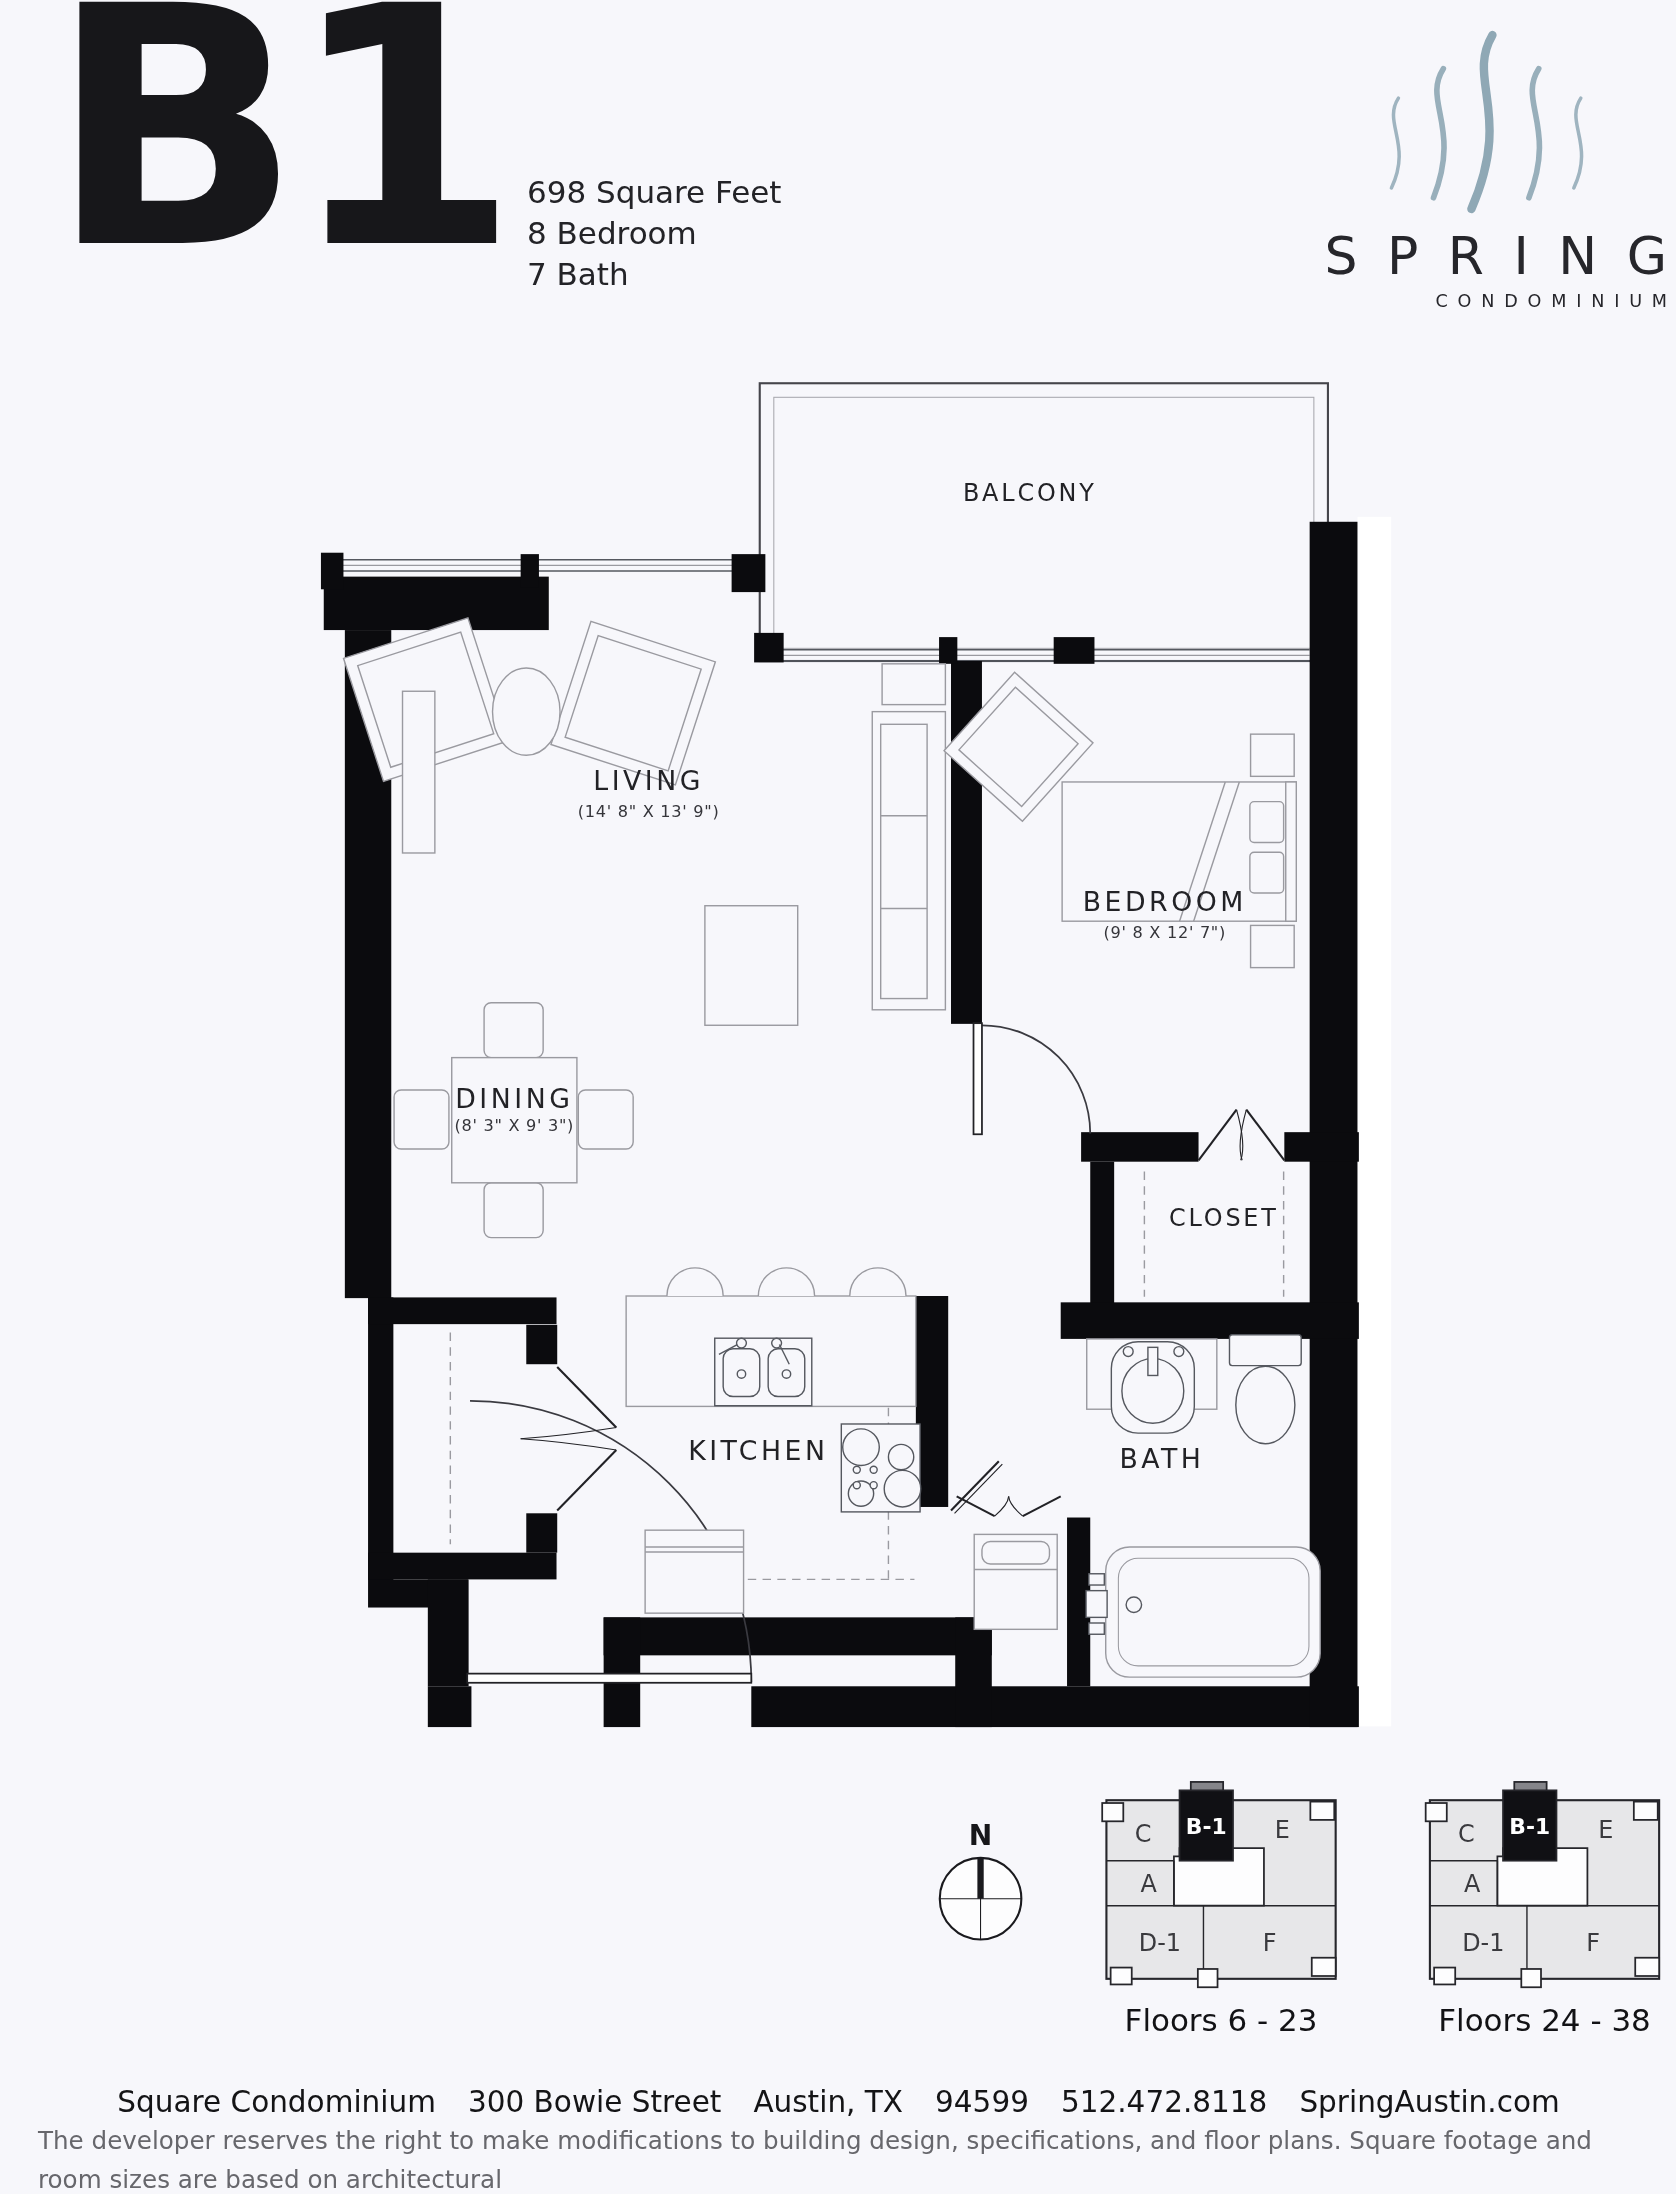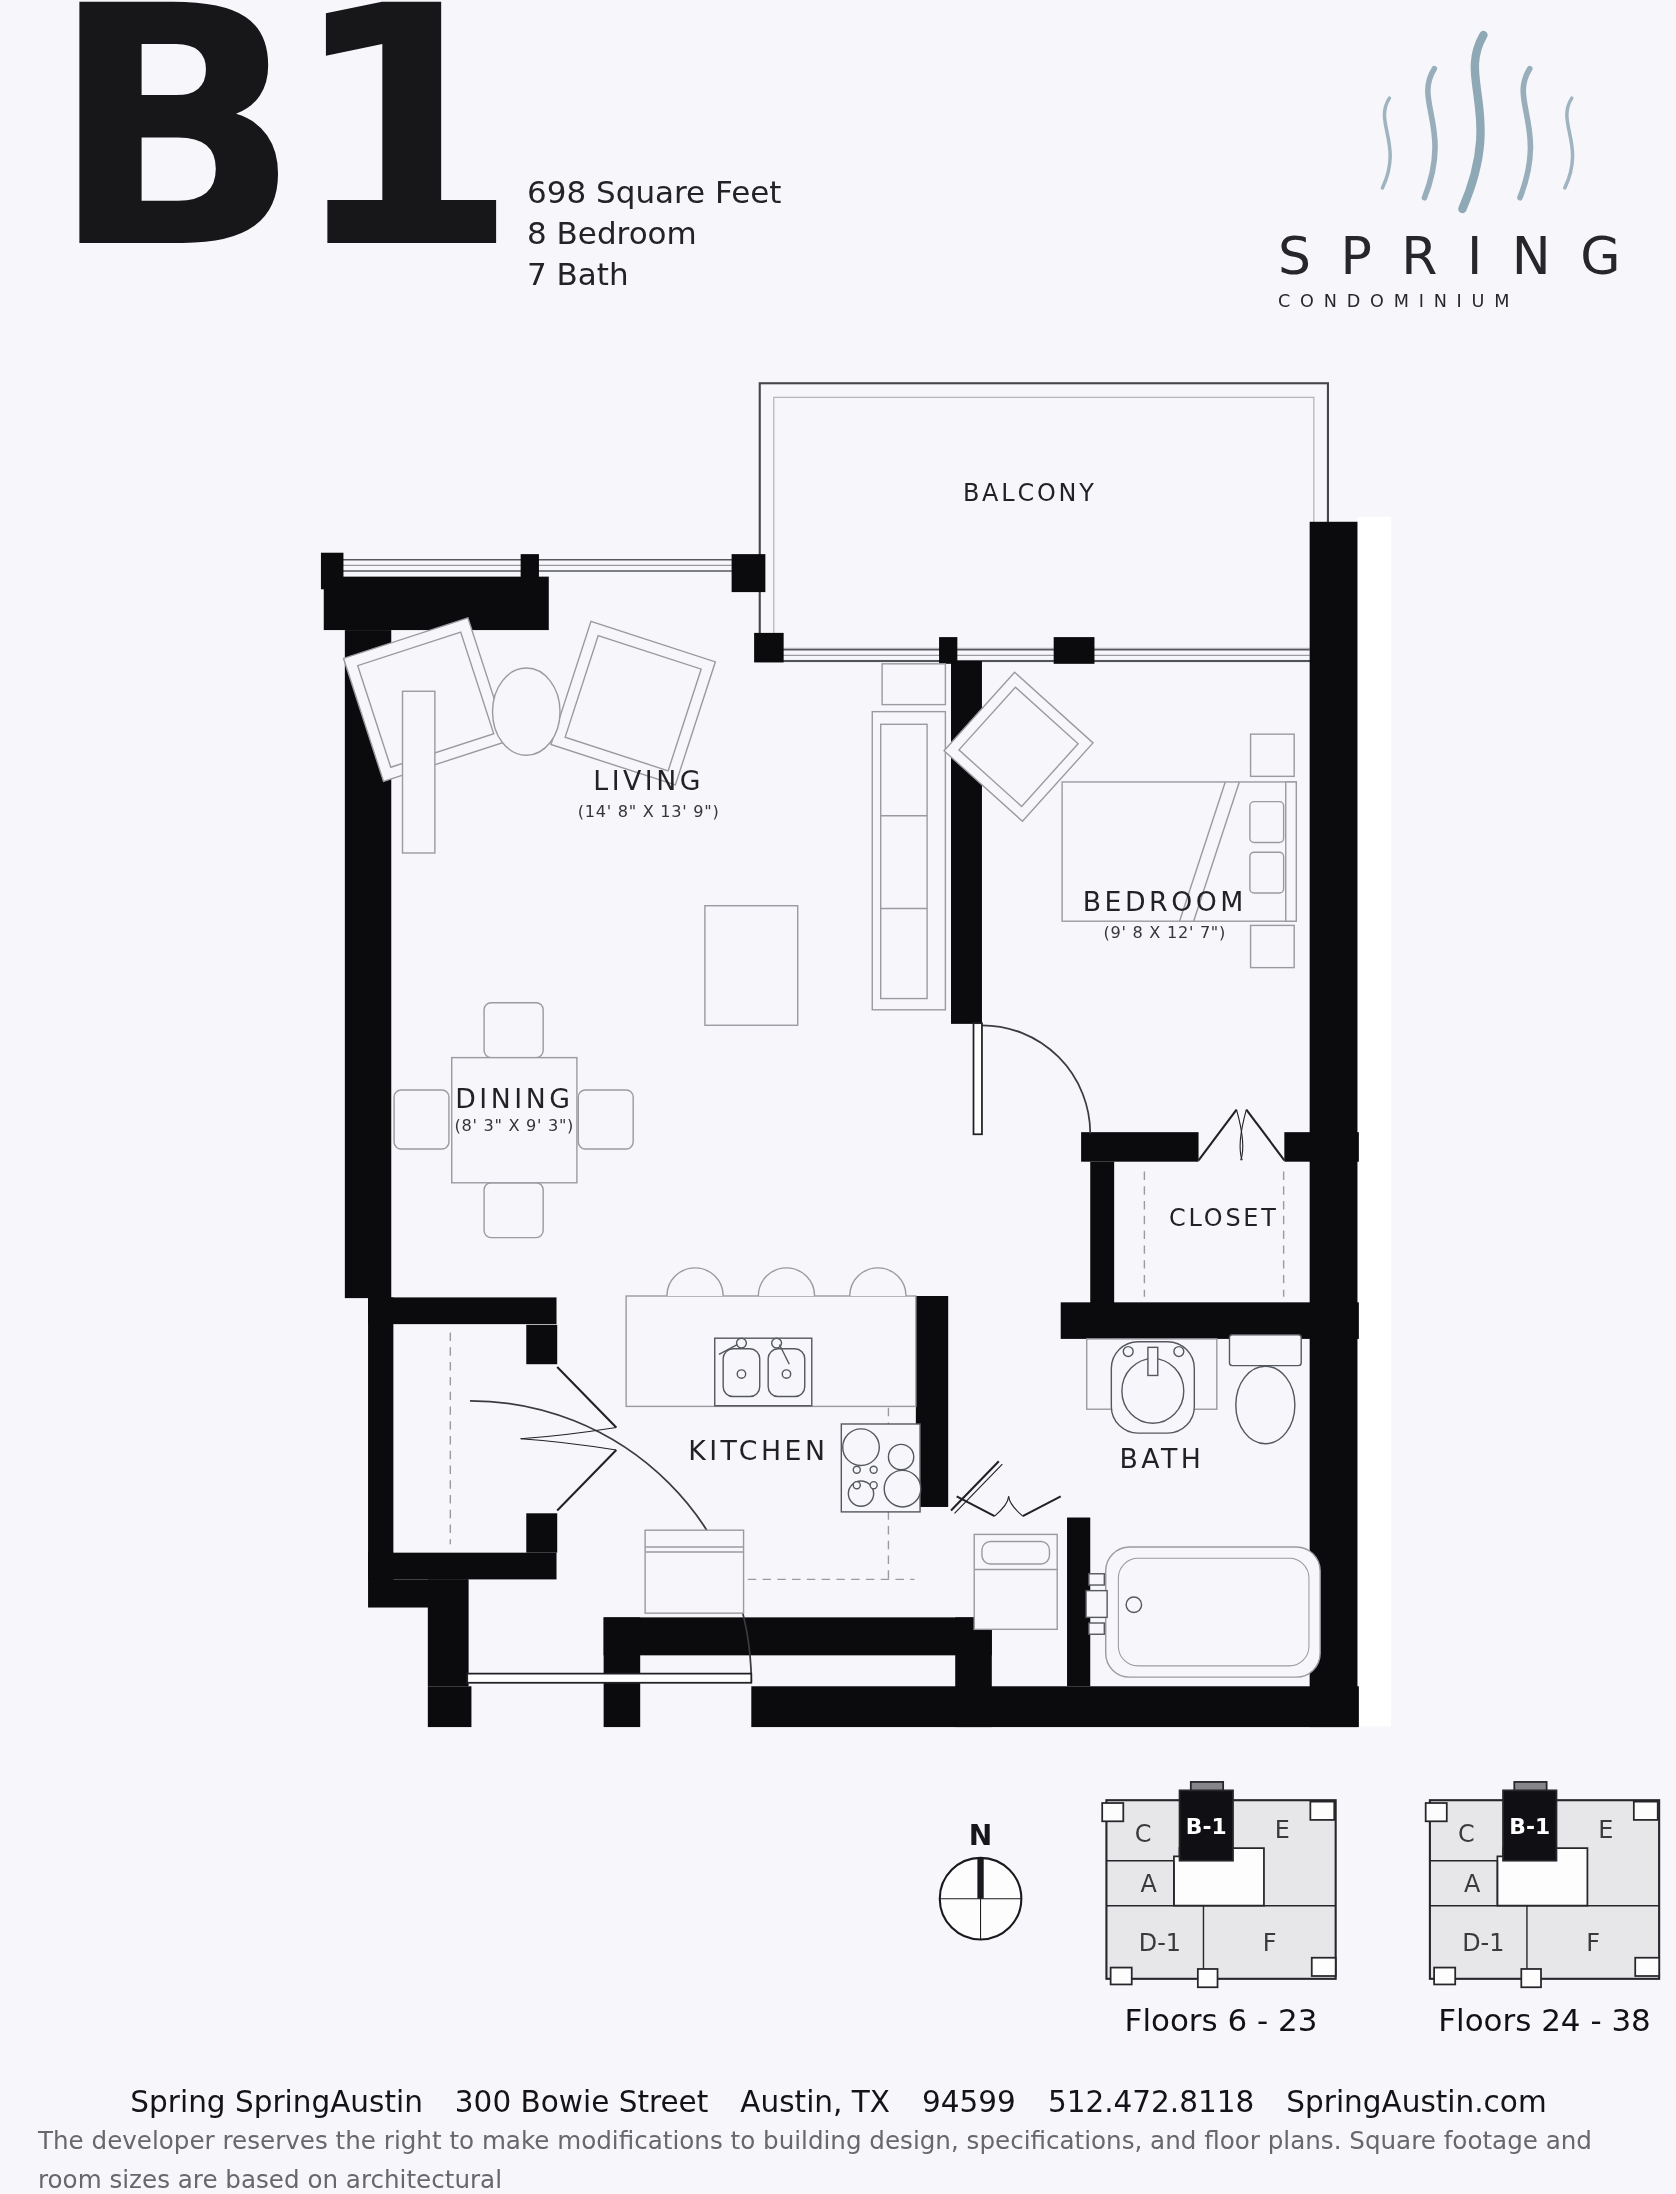--- a/index.html
+++ b/index.html
@@ -13,21 +13,21 @@
   .abs{position:absolute;}
   
   .plan-code{
     left:49px;top:-37px;
     font-size:331px;font-weight:bold;letter-spacing:-12.7px;
     line-height:1;color:#17171a;
   }
   .stats{left:527px;top:172px;font-size:31px;line-height:41px;color:#232327;}
   .stats span{display:block;}
   
-  .logo{right:19px;top:28px;width:380px;text-align:left;}
+  .logo{right:10px;top:28px;width:380px;text-align:right;}
   .logo svg{display:block;margin:0 auto;}
   .brand{
     font-size:52px;color:#26262b;
     letter-spacing:29.5px;margin-right:-29.5px;margin-top:9.8px;
   }
   .brand-sub{
     font-size:17.6px;color:#26262b;
     letter-spacing:9.8px;margin-right:-9.8px;margin-top:5.6px;
   }
   
@@ -337,21 +337,21 @@
     <text x="150" y="60" class="kp-b1">B-1</text>
     <text x="258" y="66" class="kp-label">E</text>
     <text x="68" y="142" class="kp-label">A</text>
     <text x="84" y="226" class="kp-label">D-1</text>
     <text x="240" y="226" class="kp-label">F</text>
     <text x="171" y="340" class="kp-caption">Floors 24 - 38</text>
   </g>
 </svg>
 
 <div class="abs address">
-  <span>Spring SpringAustin</span>
+  <span>Square Condominium</span>
   <span>300 Bowie Street</span>
   <span>Austin, TX</span>
   <span>94599</span>
   <span>512.472.8118</span>
   <span>SpringAustin.com</span>
 </div>
 
 <div class="abs disclaimer">
   <span>The developer reserves the right to make modifications to building design, specifications, and floor plans. Square footage and room sizes are based on architectural</span>
 

